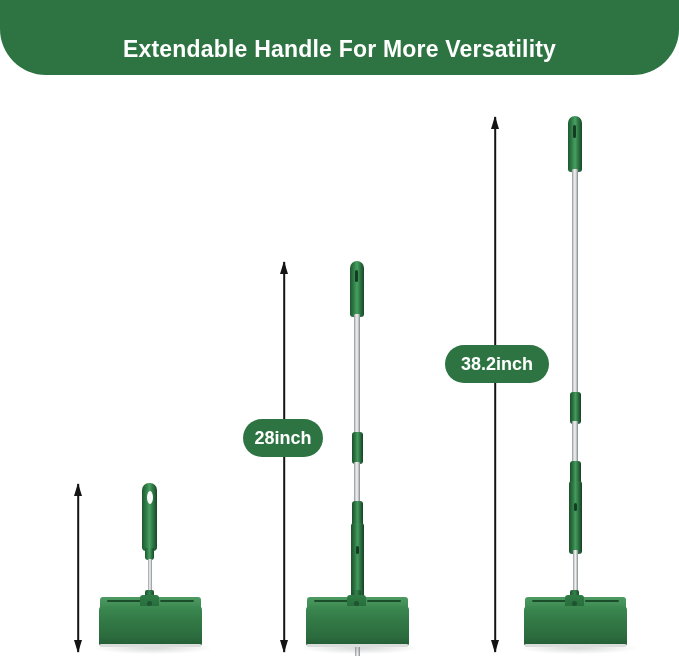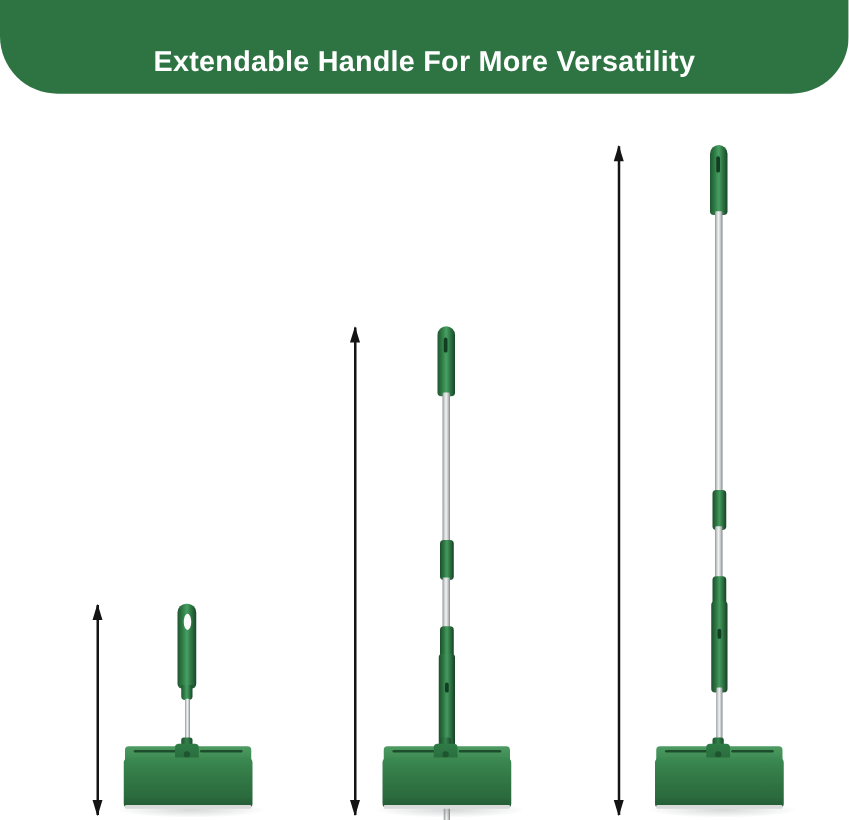--- a/index.html
+++ b/index.html
@@ -139,25 +139,31 @@
     <div class="shaft"></div>
     <div class="head up"></div>
     <div class="head down"></div>
   </div>
 
   <div class="dim" style="left:277px;top:262px;width:14px;height:390px;">
     <div class="shaft"></div>
     <div class="head up"></div>
     <div class="head down"></div>
   </div>
+  <div class="pill" style="left:243px;top:419px;width:80px;height:38px;font-size:18px;">
+    <span>28inch</span>
+  </div>
 
   <div class="dim" style="left:488px;top:117px;width:14px;height:535px;">
     <div class="shaft"></div>
     <div class="head up"></div>
     <div class="head down"></div>
+  </div>
+  <div class="pill" style="left:445px;top:345px;width:104px;height:38px;font-size:18px;">
+    <span>38.2inch</span>
   </div>
 
   <div class="mop" style="left:96px;top:482px;width:112px;height:172px;">
 
     <div class="grip" style="left:46px;top:1px;width:15px;height:68px;border-radius:7px 7px 4px 4px;"></div>
     <div class="hole" style="left:50.5px;top:9px;width:6px;height:13px;"></div>
 
     <div class="grip" style="left:49px;top:66px;width:9px;height:12px;border-radius:0 0 3px 3px;"></div>
 
     <div class="shaft-metal" style="left:51.5px;top:77px;width:4px;height:34px;"></div>

